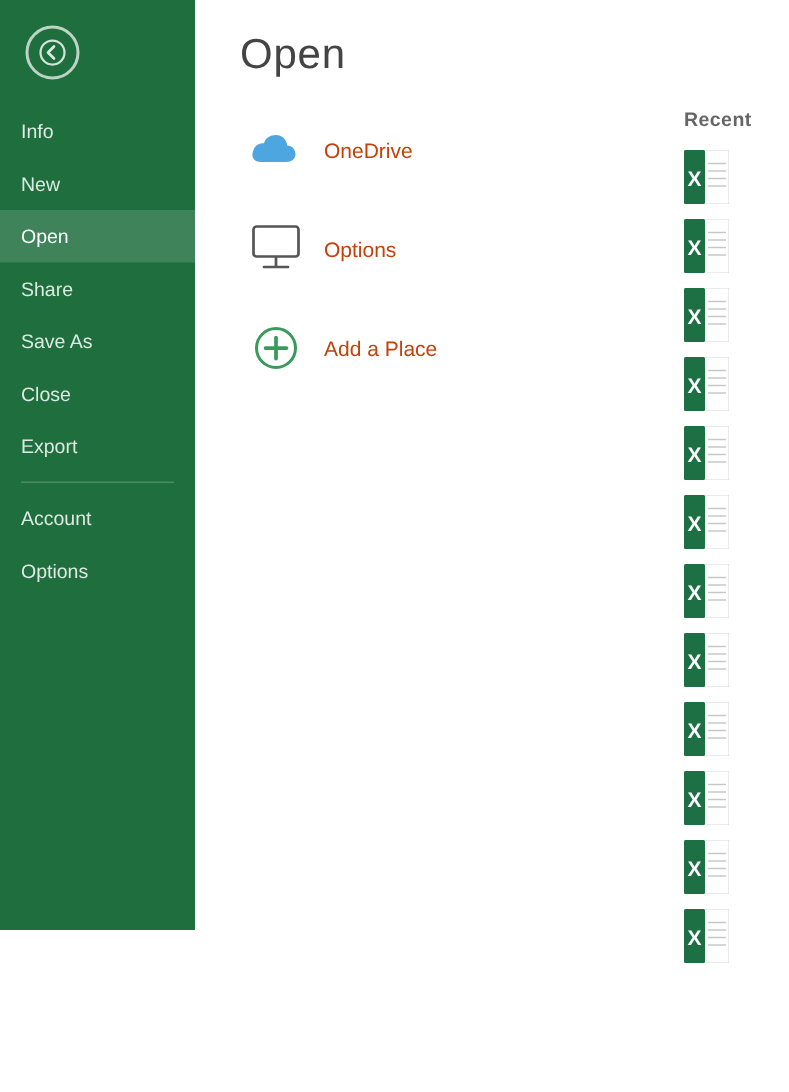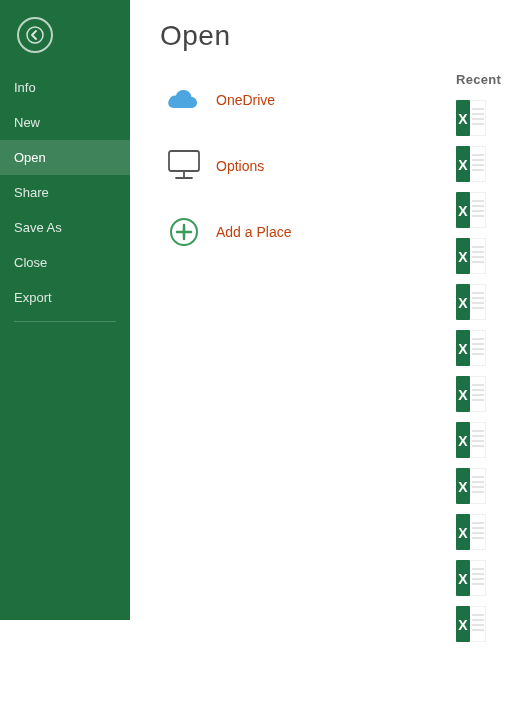--- a/index.html
+++ b/index.html
@@ -219,20 +219,28 @@
     </div>
     <div class="sidebar-item">
       <span>Close</span>
     </div>
     <div class="sidebar-item">
       <span>Export</span>
     </div>
 
     <hr class="sidebar-divider">
 
+    <div class="sidebar-bottom">
+      <div class="sidebar-item">
+        <span>Account</span>
+      </div>
+      <div class="sidebar-item">
+        <span>Options</span>
+      </div>
+    </div>
   </div>
 </div>
 
 <div class="main">
   <div class="main-header">
     <h1 class="main-title">Open</h1>
   </div>
 
   <div class="main-body">
 

